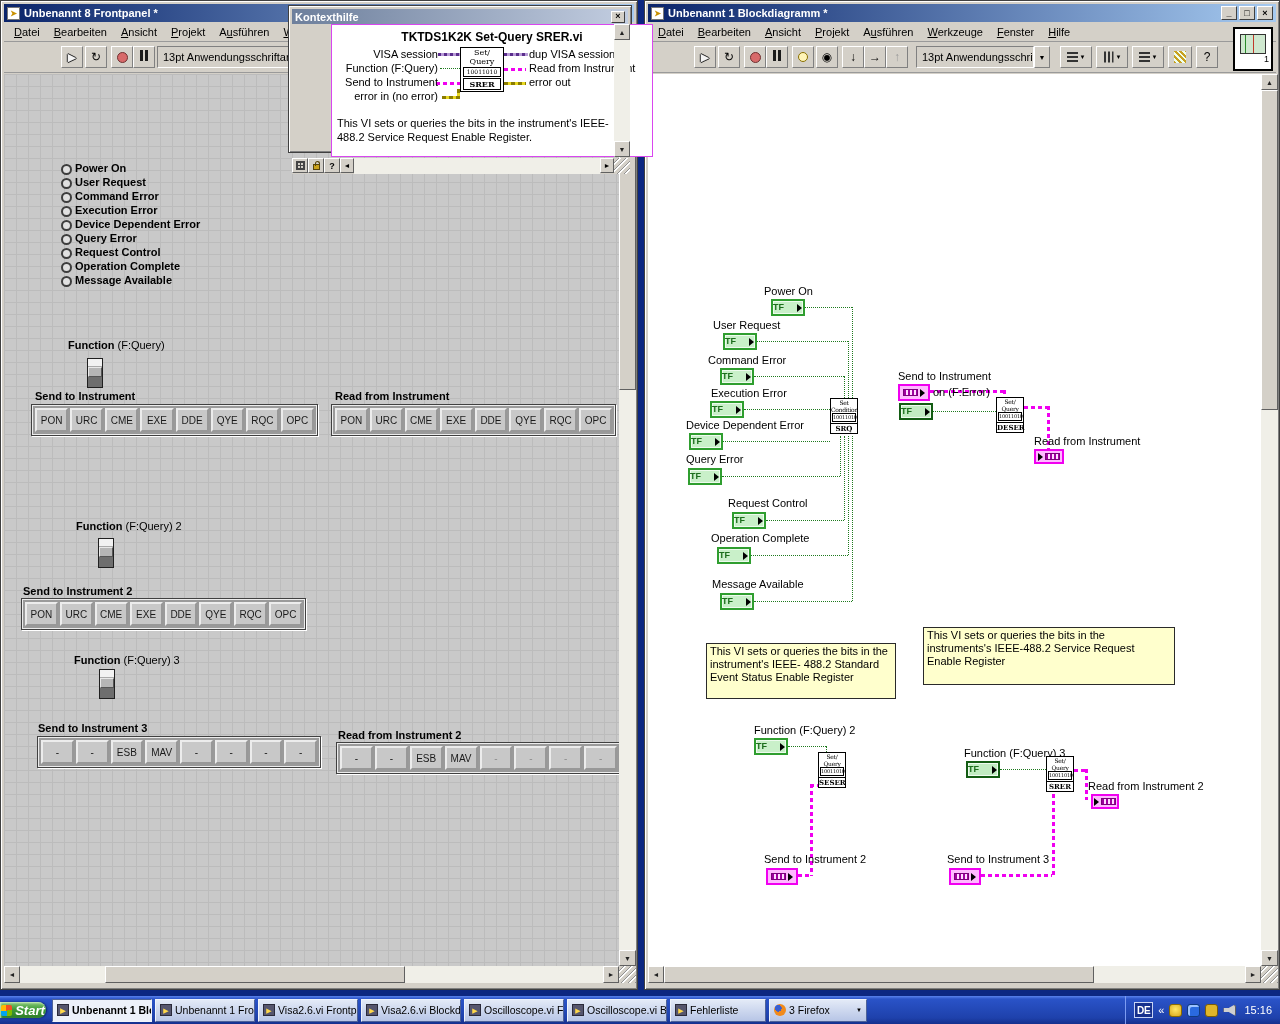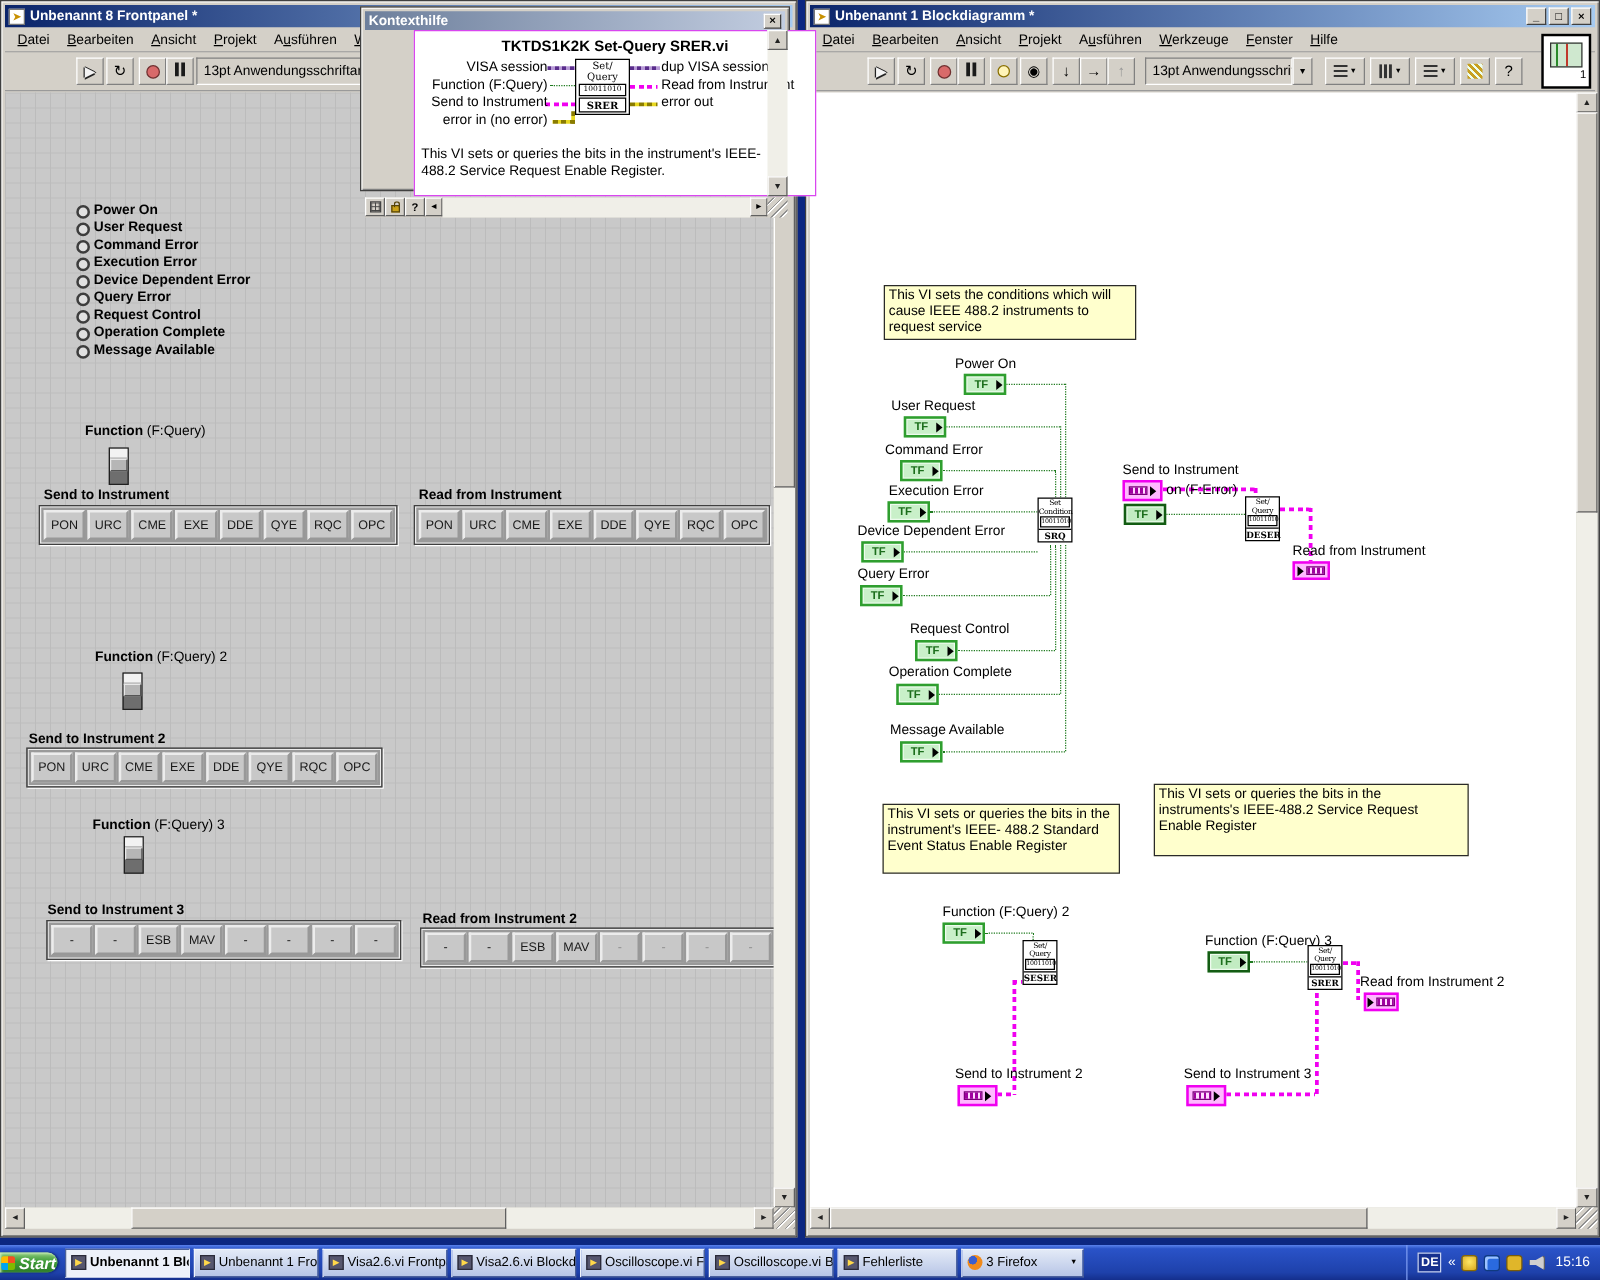--- a/index.html
+++ b/index.html
@@ -71,21 +71,21 @@
        display:flex;align-items:center;justify-content:center;color:#1a1a1a;}
   .bitbtn.dim{color:#8f8f8f;}
 
   
   .bd-view{position:absolute;left:3px;top:73px;width:613px;height:892px;background:#fff;overflow:hidden;}
   .bd-label{position:absolute;font-size:11px;white-space:nowrap;}
   .comment{position:absolute;background:#ffffcd;border:1px solid #2a2a2a;font-size:11px;line-height:13px;padding:1px 3px;}
   .tf{position:absolute;width:34px;height:17px;background:#c9f0c9;border:2px solid #2f9e2f;
        box-shadow:inset 0 0 0 1px #eefbee;display:flex;align-items:center;}
   .tf.dark{border-color:#135c13;background:#c2ecc2;}
-  .tf-txt{flex:1;text-align:center;font-size:9px;font-weight:bold;color:#1c6e1c;line-height:1;}
+  .tf-txt{flex:1;text-align:left;font-size:9px;font-weight:bold;color:#1c6e1c;line-height:1;}
   .tarr{width:0;height:0;border-top:4px solid transparent;border-bottom:4px solid transparent;
        border-left:5px solid #000;margin-right:1px;}
   .pink{position:absolute;width:32px;height:17px;background:#ffb9ff;border:2px solid #f000f0;
        display:flex;align-items:center;justify-content:center;gap:2px;}
   .pink.small{width:28px;height:15px;}
   .pat{width:15px;height:7px;border:1px solid #7a007a;
        background:repeating-linear-gradient(90deg,#a000a0 0 2px,#ffdcff 2px 4px);}
   .parr{width:0;height:0;border-top:4px solid transparent;border-bottom:4px solid transparent;border-left:5px solid #000;}
   .bd-node{position:absolute;width:28px;background:#fff;border:1px solid #000;text-align:center;
        font-family:"DejaVu Serif",serif;}
@@ -379,21 +379,20 @@
         <span>?</span>
       </div>
   </div>
   <div class="vi-icon" style="left:588px;top:26px;">
     <div class="vi-chart"></div>
     <span class="vi-num">1</span>
   </div>
 
   <div class="bd-view">
 
-    <div class="comment" style="left:59px;top:154px;width:202px;height:44px;">This VI sets the conditions which will cause IEEE 488.2 instruments to request service</div>
     <div class="comment" style="left:58px;top:569px;width:190px;height:56px;">This VI sets or queries the bits in the instrument's IEEE- 488.2 Standard Event Status Enable Register</div>
     <div class="comment" style="left:275px;top:553px;width:252px;height:58px;">This VI sets or queries the bits in the instruments's IEEE-488.2 Service Request Enable Register</div>
 
     <div class="wgh" style="left:157px;top:233px;width:47px;"></div>
       <div class="wgv" style="left:204px;top:233px;height:91px;"></div>
     <div class="wgh" style="left:109px;top:267px;width:91px;"></div>
       <div class="wgv" style="left:200px;top:267px;height:57px;"></div>
     <div class="wgh" style="left:106px;top:302px;width:90px;"></div>
       <div class="wgv" style="left:196px;top:302px;height:22px;"></div>
     <div class="wgh" style="left:96px;top:335px;width:86px;"></div>

